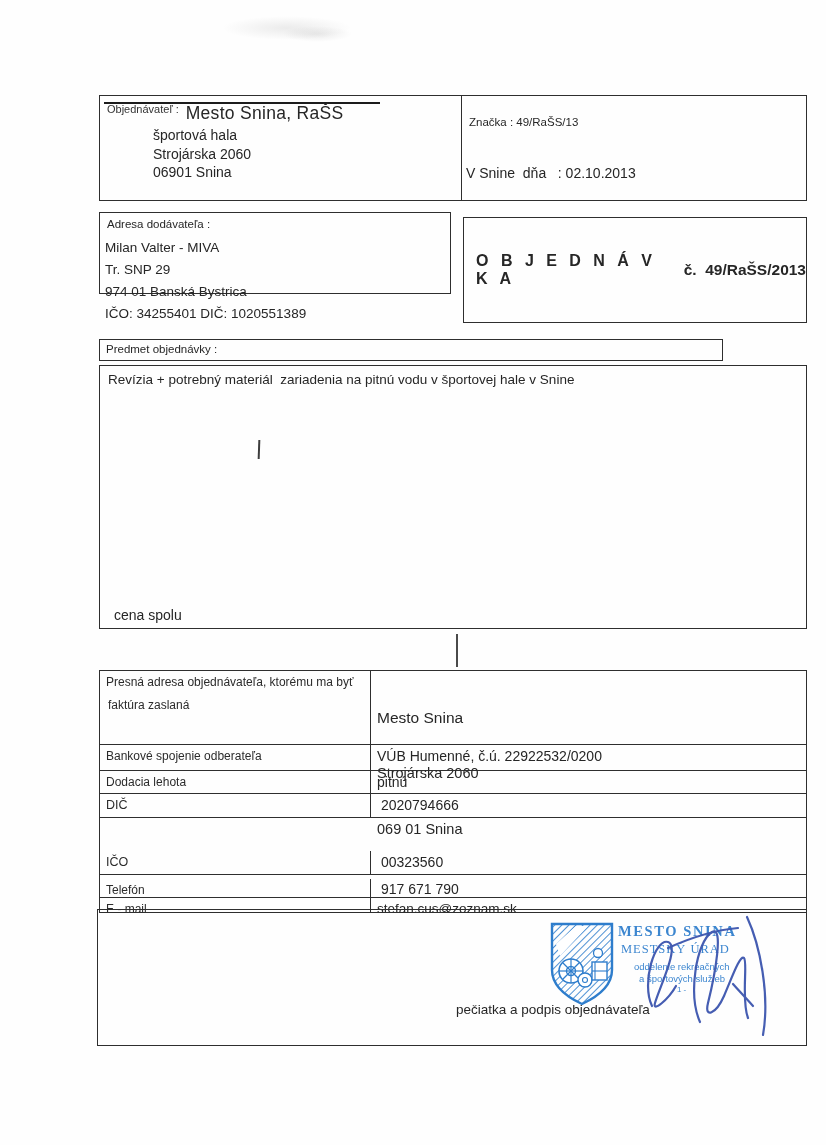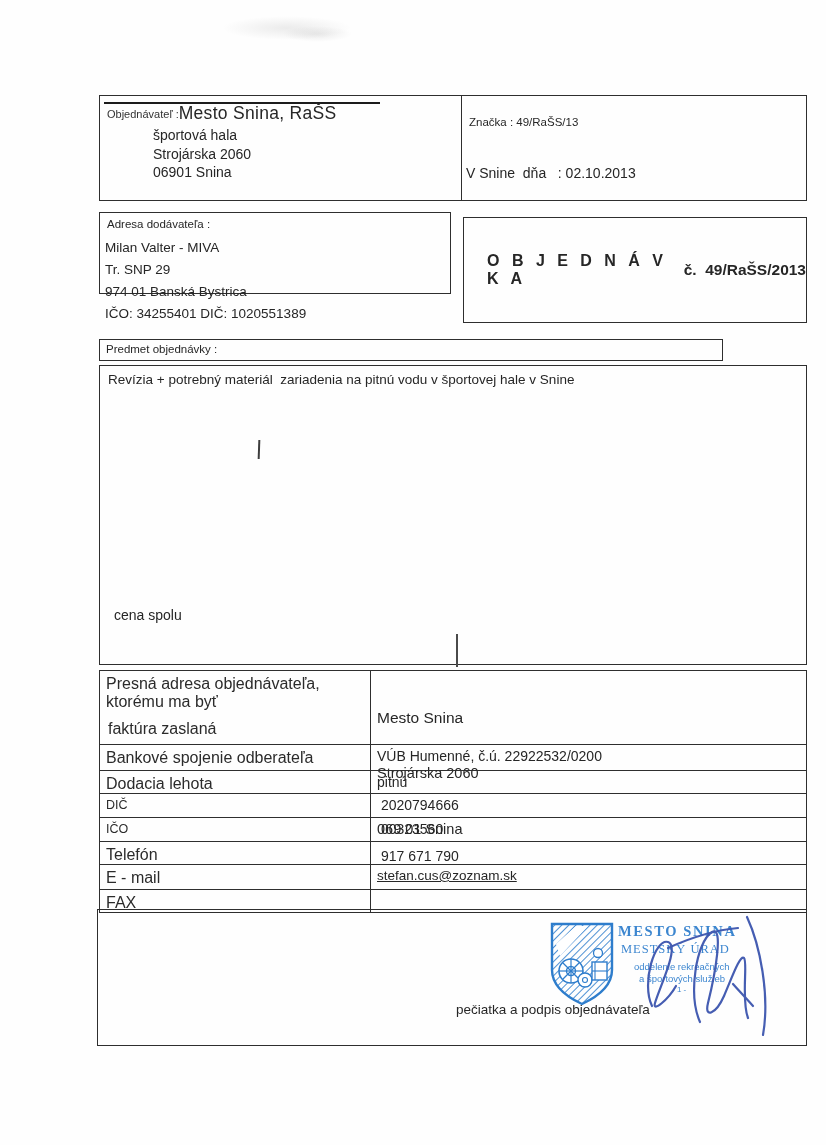--- a/index.html
+++ b/index.html
@@ -7,48 +7,48 @@
         font-family:"Liberation Sans",sans-serif;color:#262626;}
   .box{position:absolute;border:1.5px solid #2e2e2e;box-sizing:border-box;background:transparent;}
   .pre{white-space:pre;}
   
   .smudge{position:absolute;border-radius:50%;background:radial-gradient(rgba(120,120,120,.14),rgba(120,120,120,0) 70%);}
   
   .rule-top{position:absolute;left:104px;top:102px;width:276px;height:0;border-top:2.5px solid #1c1c1c;}
   
   .header-box{left:99px;top:95px;width:708px;height:106px;}
   .header-divider{position:absolute;left:361px;top:0;bottom:0;width:0;border-left:1.4px solid #2e2e2e;}
-  .cust-line1{position:absolute;left:7px;top:7px;display:flex;align-items:center;}
+  .cust-line1{position:absolute;left:7px;top:7px;display:flex;align-items:flex-start;gap:7px;}
   .small-label{font-size:11px;color:#333;}
   .cust-name{font-size:17.5px;letter-spacing:.3px;}
   .cust-sub{position:absolute;left:53px;top:30px;font-size:14px;line-height:18.5px;}
   .ref-line{position:absolute;left:369px;top:20px;font-size:11.5px;}
   .date-line{position:absolute;left:366px;top:69px;font-size:14px;}
   
   .supplier-box{left:99px;top:212px;width:352px;height:82px;}
   .supplier-label{position:absolute;left:7px;top:5px;font-size:11.5px;}
   .supplier-lines{position:absolute;left:5px;top:24px;font-size:13.5px;line-height:22px;}
   
-  .order-box{left:463px;top:217px;width:344px;height:106px;display:flex;align-items:center;padding-left:23px;gap:4px;}
+  .order-box{left:463px;top:217px;width:344px;height:106px;display:flex;align-items:center;padding-left:12px;gap:4px;}
   .order-title{font-weight:bold;font-size:16px;letter-spacing:4px;}
   .order-number{font-weight:bold;font-size:15.5px;}
   
   .subject-strip{left:99px;top:339px;width:624px;height:22px;}
   .subject-label{position:absolute;left:6px;top:3px;font-size:11.5px;}
-  .subject-box{left:99px;top:365px;width:708px;height:300px;}
+  .subject-box{left:99px;top:365px;width:708px;height:264px;}
   .subject-text{position:absolute;left:8px;top:6px;font-size:13.5px;}
   .total-label{position:absolute;left:6px;top:241px;font-size:14px;margin-left:8px;}
   .art-vline1{position:absolute;left:356px;top:268px;width:1.5px;height:33px;background:#4a4a4a;}
   .art-mark{position:absolute;left:158px;top:74px;width:2px;height:19px;background:#3d3d3d;transform:rotate(2deg);}
   
   .details-table{left:99px;top:670px;width:708px;height:243px;display:flex;flex-direction:column;overflow:hidden;}
   .trow{display:flex;border-bottom:1.2px solid #2e2e2e;box-sizing:border-box;flex:none;}
   .trow:last-child{border-bottom:none;}
   .tl{width:271px;flex:none;border-right:1.3px solid #2e2e2e;box-sizing:border-box;
-      padding:4px 6px 0 6px;font-size:16px;color:#2b2b2b;}
+      padding:4px 6px 0 6px;font-size:12px;color:#2b2b2b;}
   .tv{flex:1;padding:3px 6px 0 6px;font-size:14px;white-space:pre;}
   .tl .l2{margin-top:9px;padding-left:2px;}
   .vline1{font-size:15.5px;line-height:24px;}
   .vlinex{font-size:14.5px;line-height:23.5px;}
   .u{text-decoration:underline;}
   
   .stamp-box{left:97px;top:909px;width:710px;height:137px;}
   .caption{position:absolute;left:358px;top:92px;font-size:13.5px;}
   .shield{position:absolute;left:452px;top:12px;width:64px;height:84px;}
   .stamp-text{position:absolute;left:520px;top:13px;color:#2e7dcc;opacity:.93;}
@@ -127,21 +127,21 @@
       <div class="tv">VÚB Humenné, č.ú. 22922532/0200</div>
     </div>
     <div class="trow" style="height:23px;">
       <div class="tl">Dodacia lehota</div>
       <div class="tv">pitnú</div>
     </div>
     <div class="trow" style="height:24px;">
       <div class="tl" style="font-size:12.5px;">DIČ</div>
       <div class="tv"> 2020794666</div>
     </div>
-    <div class="trow" style="height:24px;">
+    <div class="trow" style="height:24px;margin-top:33px;">
       <div class="tl" style="font-size:12.5px;">IČO</div>
       <div class="tv"> 00323560</div>
     </div>
     <div class="trow" style="height:23px;align-items:flex-end;">
       <div class="tl">Telefón</div>
       <div class="tv"> 917 671 790</div>
     </div>
     <div class="trow" style="height:25px;justify-content:space-between;">
       <div class="tl">E - mail</div>
       <div class="tv u" style="font-size:13.5px;">stefan.cus@zoznam.sk</div>

